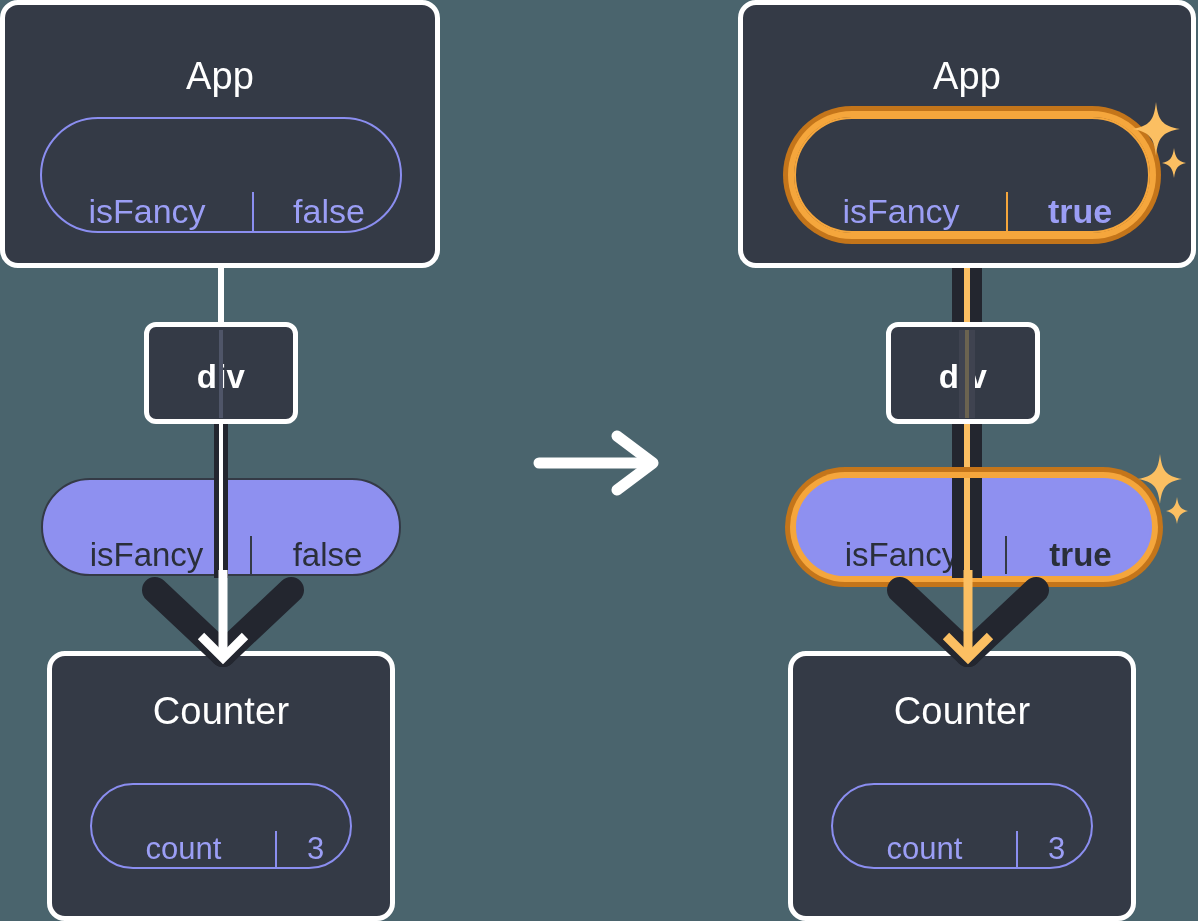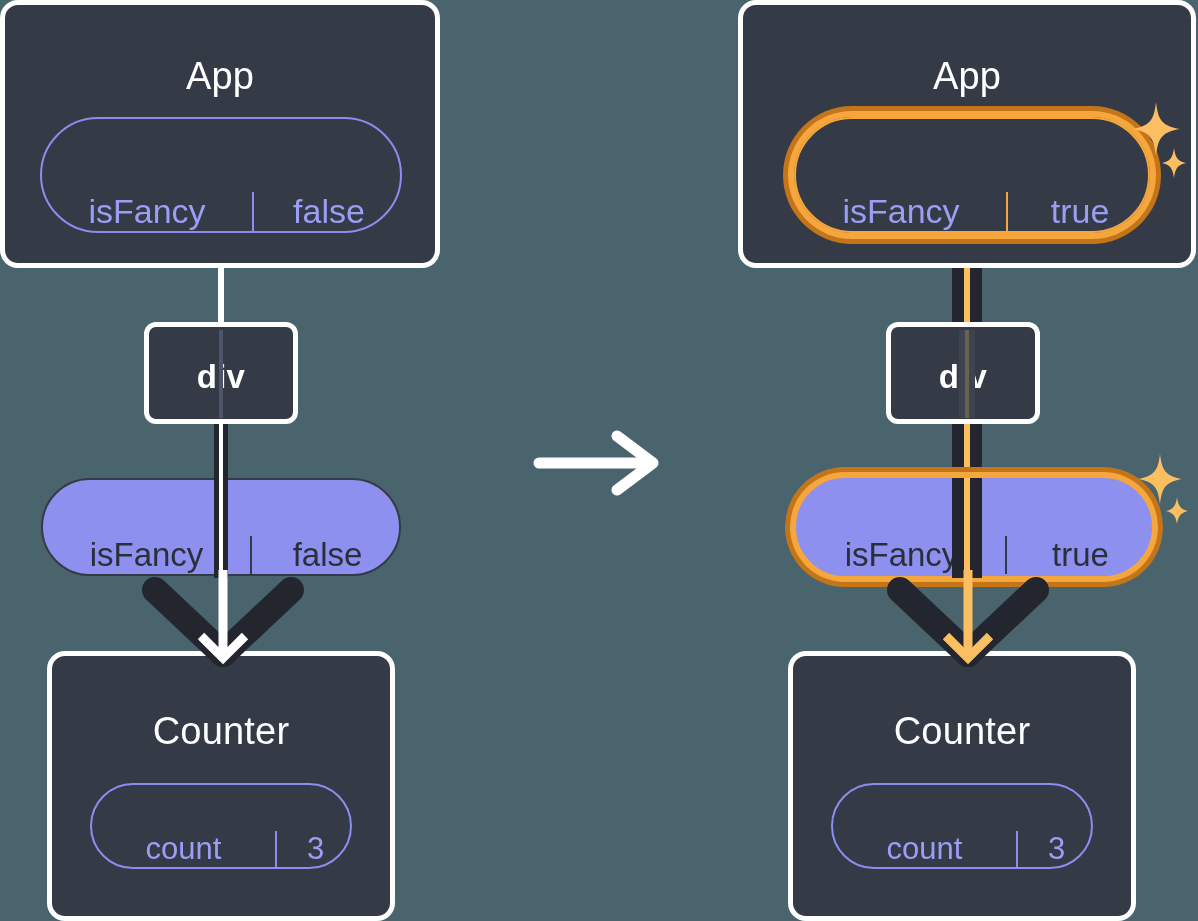--- a/index.html
+++ b/index.html
@@ -61,21 +61,21 @@
   
   .div-box { width: 154px; height: 102px; }
   .left  .div-box { left: 144px; top: 322px; }
   .right .div-box { left: 156px; top: 322px; }
   .div-box .box-title { top: 31px; }
 
   
   .counter-box { width: 348px; height: 270px; }
   .left  .counter-box { left: 47px; top: 651px; }
   .right .counter-box { left: 58px; top: 651px; }
-  .counter-box .box-title { top: 54px; text-align: center; }
+  .counter-box .box-title { top: 34px; text-align: center; }
 
   
   .pill {
     position: absolute;
     display: flex;
     align-items: flex-end;
     box-sizing: border-box;
     border-radius: 999px;
     z-index: 8;
   }
@@ -109,21 +109,21 @@
   .pill-hl {
     border-color: #f5a63c;
     box-shadow: 0 0 0 6px #f5a63c, 0 0 0 11px #c4751a;
     border-width: 2px;
   }
   .pill-outline.pill-hl { border: 2px solid #f5a63c; }
   .pill-outline.pill-hl .cell-value { border-left: 2px solid #f5a63c; }
   .pill-filled.pill-hl  { border: 2px solid #8e90f0; }
   .pill-filled.pill-hl  .cell-value { border-left: 2px solid #343a46; }
 
-  .pill .bold { font-weight: 400; }
+  .pill .bold { font-weight: 700; }
 
   
   .app-pill { top: 117px; height: 116px; font-size: 34px; }
   .left  .app-pill { left: 40px; width: 362px; }
   .right .app-pill { left: 64px; width: 356px; }
   .app-pill .cell-name  { width: 210px; }
   .left  .app-pill .cell-value { width: 152px; }
   .right .app-pill .cell-value { width: 146px; }
 
   

